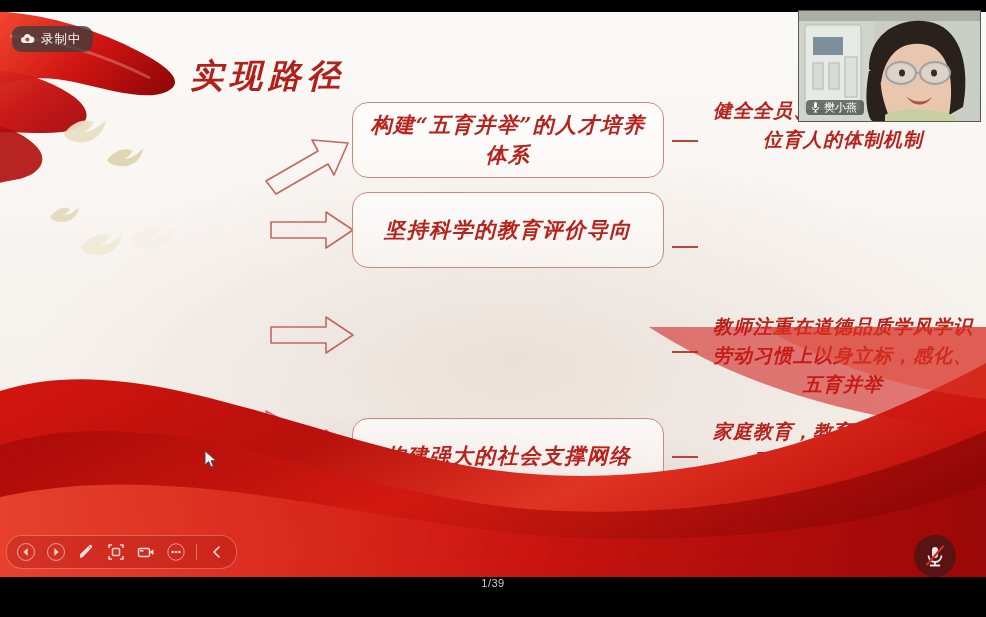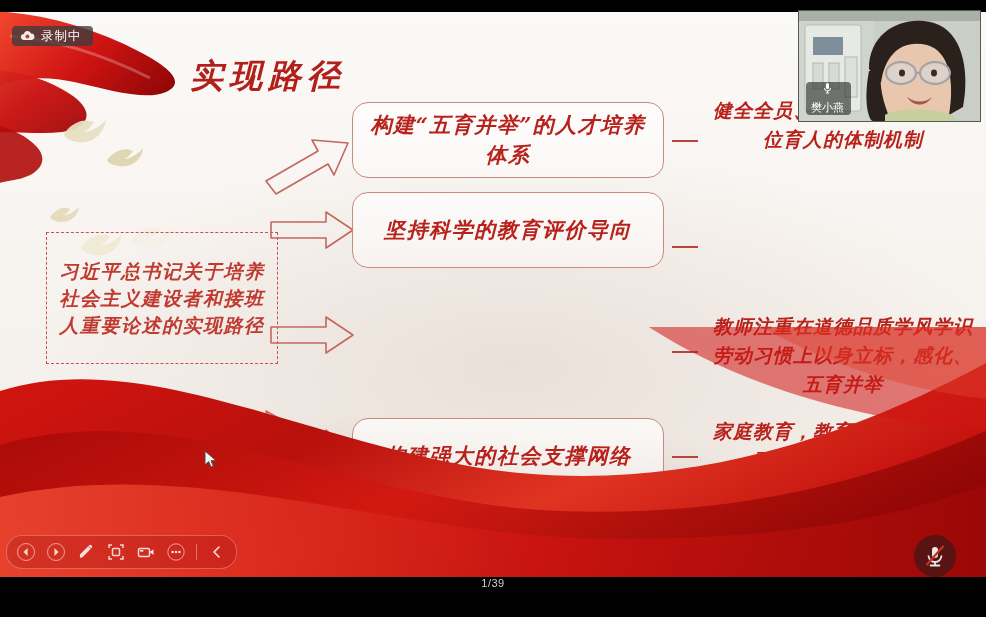--- a/index.html
+++ b/index.html
@@ -126,46 +126,46 @@
   #rtext2 { top: 194px; }
   #rtext3 { top: 300px; }
   #rtext4 { top: 405px; }
 
   
   #cursor { position:absolute; left: 204px; top: 438px; pointer-events:none; }
 
   
   #rec-badge {
     position: absolute; left: 12px; top: 26px;
-    height: 20px; padding: 0 11px 0 8px;
+    height: 26px; padding: 0 11px 0 8px;
     background: rgba(60,60,60,0.78);
-    border-radius: 4px;
+    border-radius: 9px;
     display: flex; align-items: center; gap: 6px;
     color: #fff; font-size: 12.5px;
     z-index: 40;
   }
   #rec-badge .lbl { letter-spacing: 1px; }
 
   
   #video-tile {
     position: absolute; right: 5px; top: 10px;
     width: 181px; height: 110px;
     overflow: hidden;
     background: #6f7a6a;
     z-index: 45;
     border: 1px solid rgba(0,0,0,.25);
   }
   .vt-bg { position:absolute; inset:0; }
   #video-name {
     position: absolute; left: 7px; bottom: 6px;
-    height: 33px; padding: 0 7px 0 5px;
+    height: 15px; padding: 0 7px 0 5px;
     background: rgba(35,40,35,0.62);
     border-radius: 4px;
     display:flex; align-items:center; gap:4px;
-    color:#fff; font-size: 11px; flex-direction: column;
+    color:#fff; font-size: 11px;
   }
 
   
   #toolbar {
     position: absolute; left: 6px; bottom: 48px;
     height: 32px; padding: 0 6px;
     border: 1px solid rgba(255,255,255,0.28);
     border-radius: 16px;
     background: rgba(160,14,14,0.28);
     display: flex; align-items: center; gap: 4px;
@@ -255,23 +255,20 @@
         </svg>
     </div>
     <div class="dove" style="left:128px;top:208px">
       <svg width="48" height="32" viewBox="0 0 48 32">
           <path d="M3,20 C11,9 24,5 33,9 C29,14 27,17 23,19 C30,19 38,14 45,7 C43,21 31,30 18,28 C10,27 4,24 3,20 Z" fill="#f4f0e6" opacity="0.92"></path>
         </svg>
     </div>
 
     <div id="title">实现路径</div>
 
-    <div id="source-box">
-      <div class="txt">习近平总书记关于培养社会主义建设者和接班人重要论述的实现路径</div>
-    </div>
 
     <div class="arrow" style="left:262px;top:123px">
       <svg width="92" height="62" viewBox="0 0 92 62">
           <path d="M4,46 L56,16 L50,5 L86,8 L72,40 L66,29 L14,59 Z" fill="none" stroke="#c4675e" stroke-width="1.6" stroke-linejoin="round"></path>
         </svg>
     </div>
     <div class="arrow" style="left:268px;top:197px">
       <svg width="88" height="42" viewBox="0 0 88 42">
           <path d="M3,13 L58,13 L58,3 L85,21 L58,39 L58,29 L3,29 Z" fill="none" stroke="#c4675e" stroke-width="1.6" stroke-linejoin="round"></path>
         </svg>

